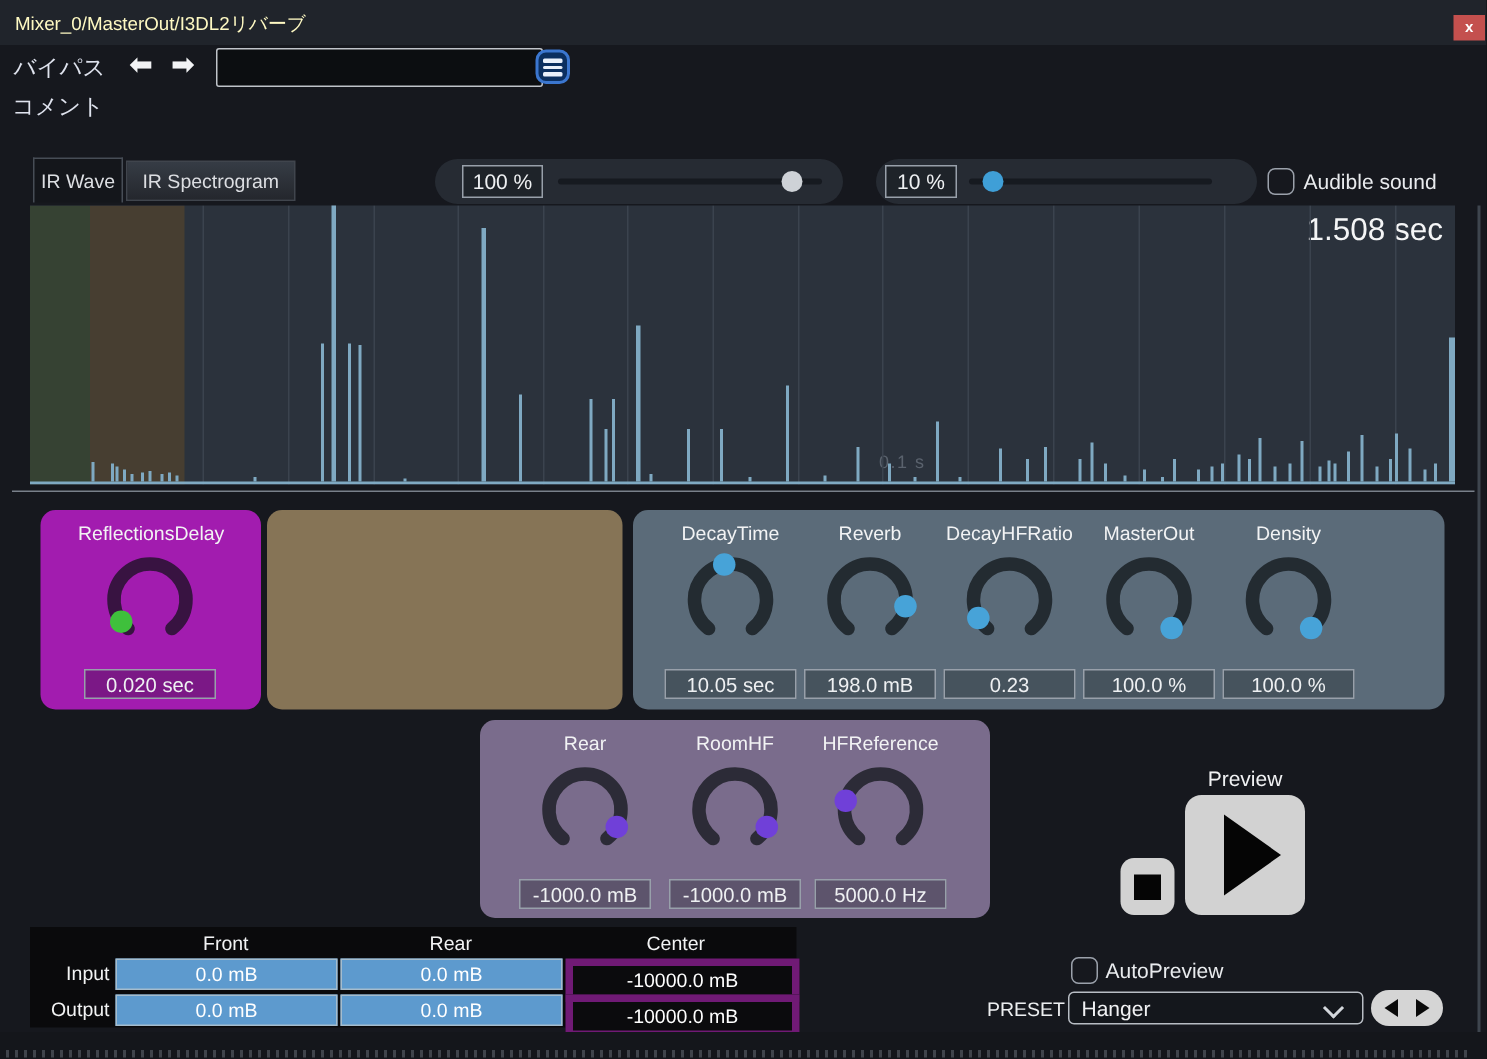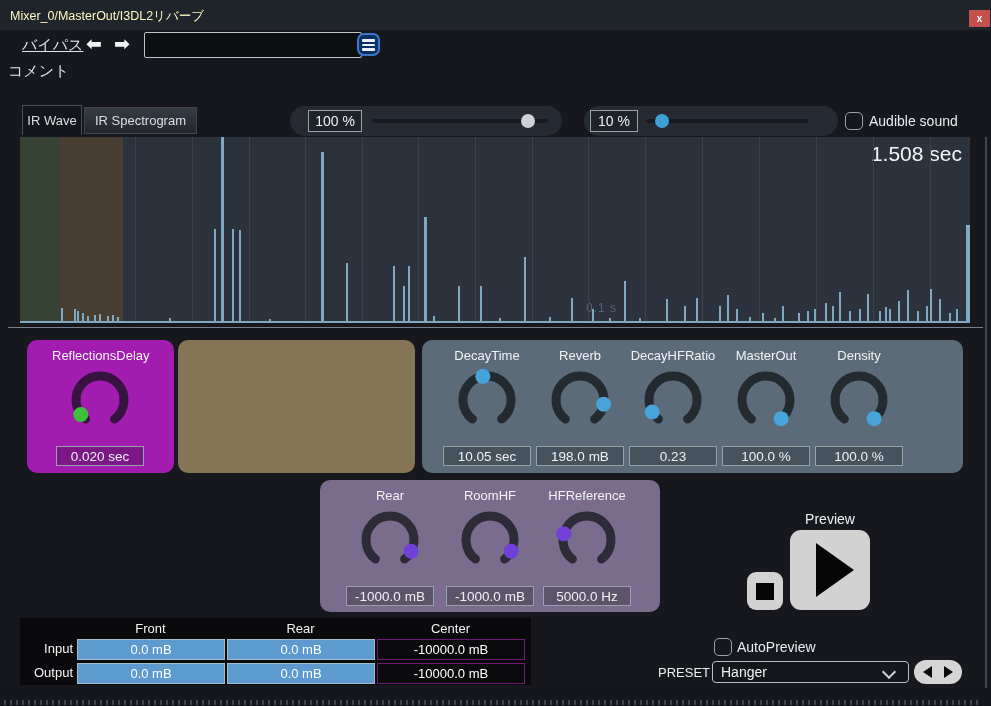--- a/index.html
+++ b/index.html
@@ -61,36 +61,36 @@
   .tri-l{position:absolute;left:9px;top:6px;width:0;height:0;border-right:9px solid #0a0a0a;
     border-top:6px solid transparent;border-bottom:6px solid transparent;}
   .tri-r{position:absolute;right:9px;top:6px;width:0;height:0;border-left:9px solid #0a0a0a;
     border-top:6px solid transparent;border-bottom:6px solid transparent;}
   .iotable{position:absolute;left:20px;top:618px;width:511px;height:67px;background:#0a0a0c;}
   .iohead{position:absolute;top:3px;width:147px;text-align:center;color:#f2f3f4;font-size:13px;}
   .iorowlabel{position:absolute;width:53px;text-align:right;color:#f2f3f4;font-size:13px;}
   .iocell{position:absolute;width:146px;height:19px;line-height:19px;text-align:center;
     color:#fff;font-size:13px;box-sizing:content-box;}
   .iocell.filled{background:#5d9ace;border:1px solid #a5bccd;}
-  .iocell.empty{background:#0b0b0d;border:1px solid #701a75;}
+  .iocell.empty{background:#0b0b0d;border:5px solid #701a75;}
   .bottomstrip{position:absolute;left:0;top:688px;width:991px;height:18px;background:#14161b;}
   .cuttext{position:absolute;left:4px;top:12px;width:978px;height:5px;opacity:.5;
     background:repeating-linear-gradient(90deg,#6b717a 0 2px,transparent 2px 6px);}
 </style>
 </head>
 <body>
 
 <div class="win">
 
   <div class="titlebar">
     <div class="title">Mixer_0/MasterOut/I3DL2リバーブ</div>
   </div>
   <div class="closebtn">x</div>
 
-  <div class="tool-label" style="left:22px;top:36px;text-decoration:underline;">バイパス</div>
+  <div class="tool-label" style="left:9px;top:36px;">バイパス</div>
   <div class="arrow" style="left:86px;top:34px;">⬅</div>
   <div class="arrow" style="left:114px;top:34px;">➡</div>
   <input class="addr" value="" style="">
   <div class="menubtn">
     <i style="top:4px;"></i>
       <i style="top:8.5px;"></i>
       <i style="top:13px;"></i>
   </div>
   <div class="tool-label" style="left:8px;top:62px;">コメント</div>
 

